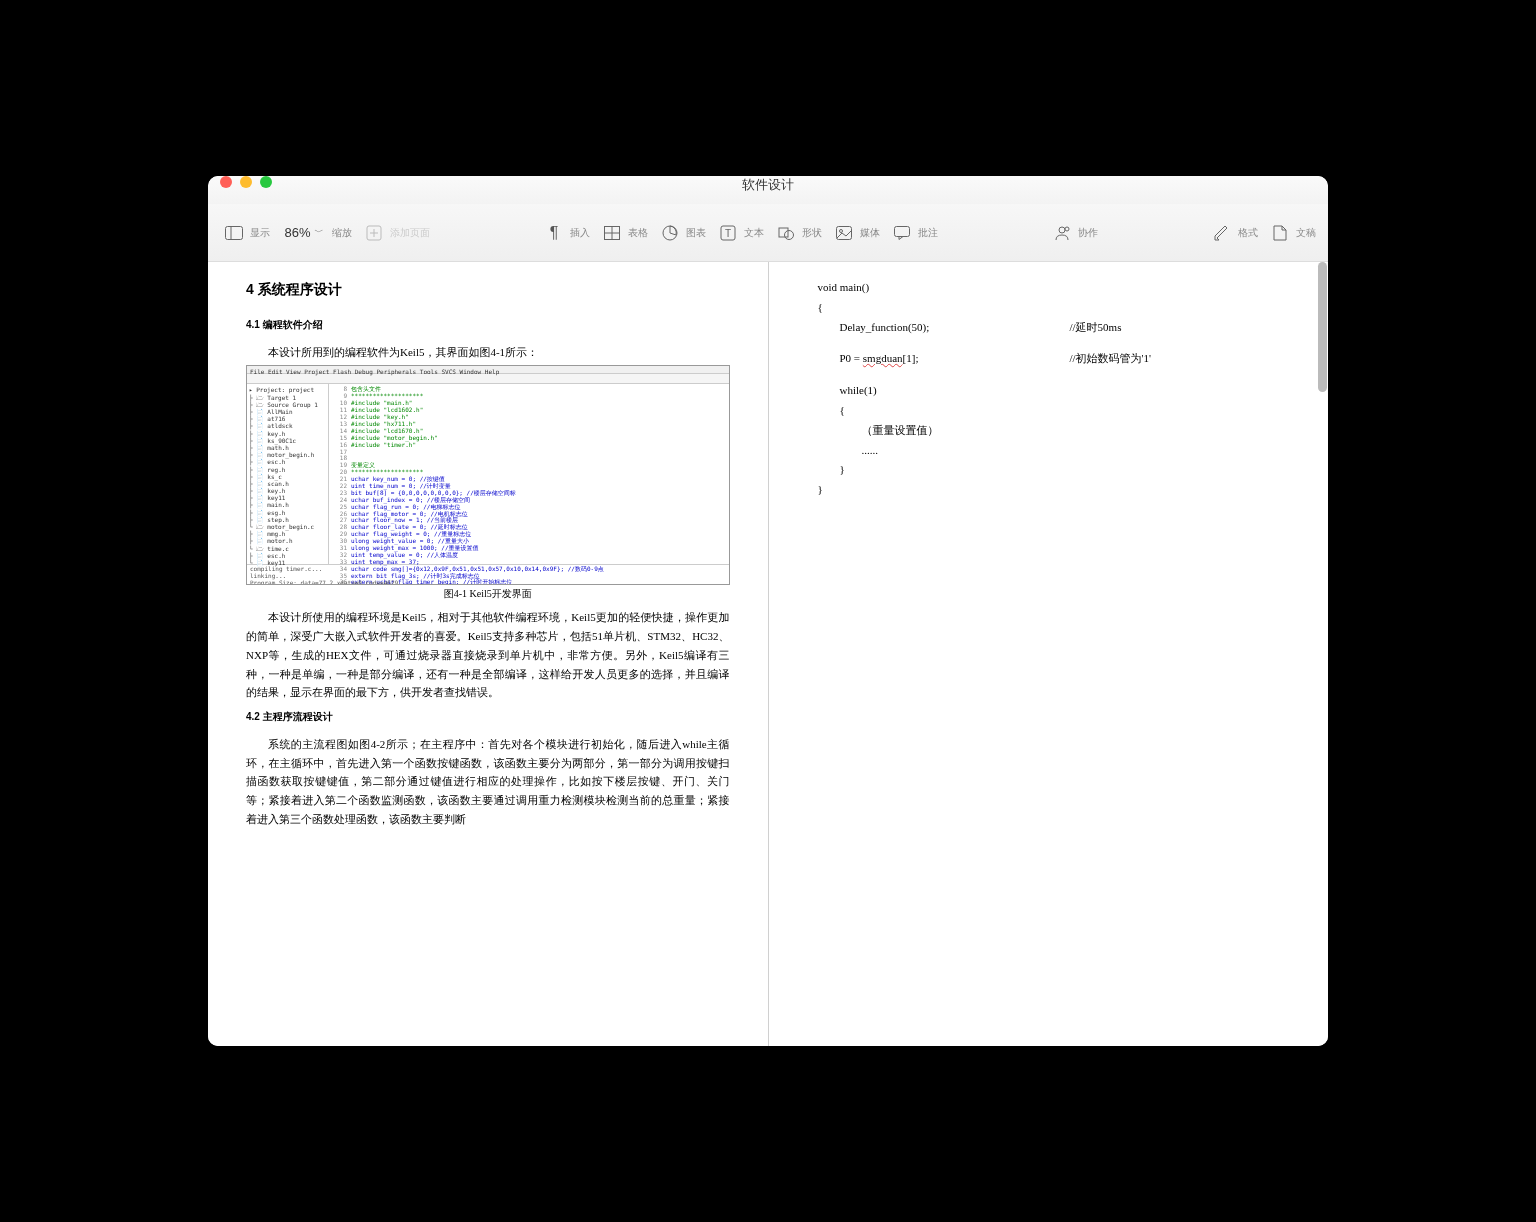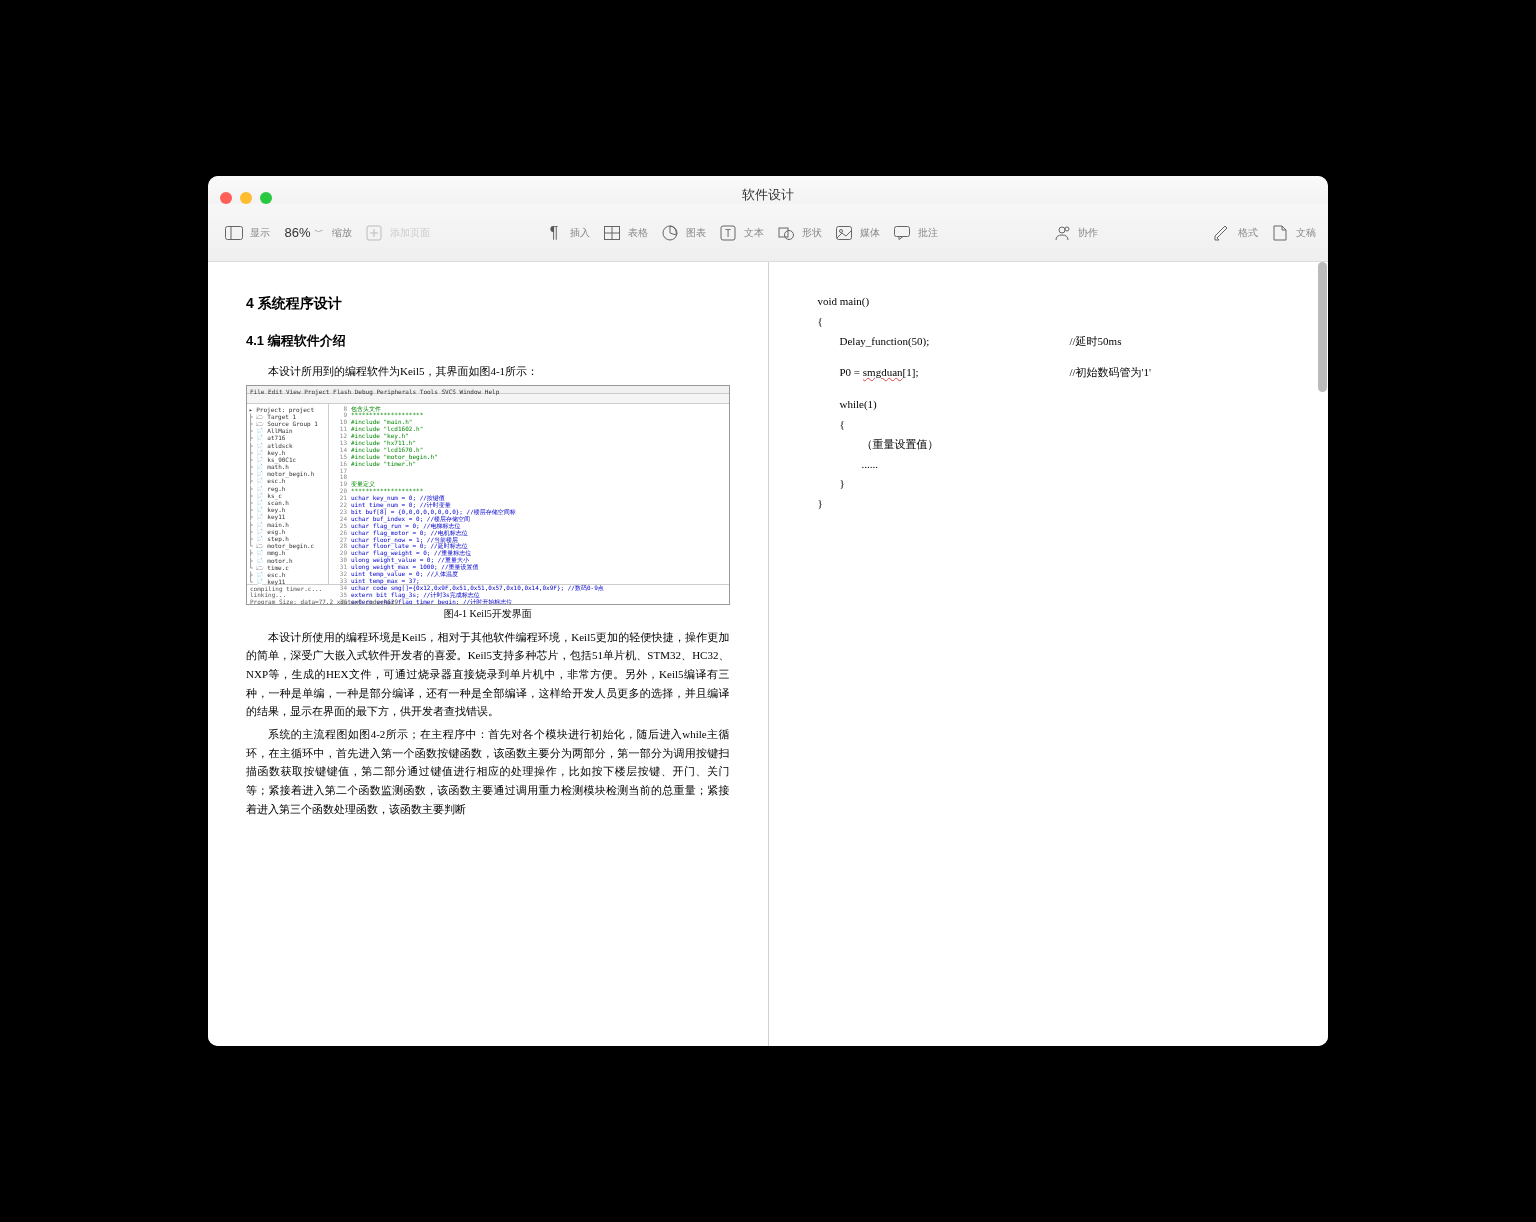--- a/index.html
+++ b/index.html
@@ -20,21 +20,21 @@
       overflow: hidden;
       display: flex;
       flex-direction: column;
       box-shadow: 0 10px 40px rgba(0,0,0,0.5);
       position: relative;
     }
     .titlebar {
       height: 28px;
       background: linear-gradient(#fafafa, #f3f3f3);
       display: flex;
-      align-items: flex-end;
+      align-items: flex-start;
       position: relative;
       border-top-left-radius: 10px;
       border-top-right-radius: 10px;
     }
     .traffic-lights {
       display: flex;
       gap: 8px;
       padding-left: 12px;
     }
     .light { width: 12px; height: 12px; border-radius: 50%; }
@@ -99,29 +99,29 @@
       position: absolute;
       right: 1px;
       top: 0;
       width: 9px;
       height: 130px;
       background: #bbb;
       border-radius: 5px;
     }
     .page {
       flex: 1;
-      padding: 30px 38px 20px 38px;
+      padding: 16px 38px 20px 38px;
       font-size: 11px;
       color: #000;
       line-height: 1.7;
       overflow: hidden;
     }
     .page.left { border-right: 1px solid #d0d0d0; }
     .h1 { font-size: 14px; font-weight: bold; margin-bottom: 14px; }
-    .h2 { font-size: 13px; font-weight: bold; margin-bottom: 10px; margin-top: 6px; }
+    .h2 { font-size: 10px; font-weight: bold; margin-bottom: 10px; margin-top: 6px; }
     .para { text-indent: 2em; margin-bottom: 4px; text-align: justify; font-family: "SimSun", serif; }
     .fig-caption { text-align: center; font-size: 10px; margin: 0 0 6px 0; font-family: "SimSun", serif; }
     .keil-img {
       width: 100%;
       height: 220px;
       background: #e8e8e8;
       border: 1px solid #999;
       position: relative;
       font-size: 6px;
       overflow: hidden;
@@ -382,20 +382,21 @@
         </div>
         <div class="keil-output" id="keil-output">
             <div>compiling timer.c...</div>
             <div>linking...</div>
             <div>Program Size: data=77.2 xdata=0 code=4629</div>
           </div>
       </div>
 
       <div class="fig-caption">图4-1 Keil5开发界面</div>
       <p class="para">本设计所使用的编程环境是Keil5，相对于其他软件编程环境，Keil5更加的轻便快捷，操作更加的简单，深受广大嵌入式软件开发者的喜爱。Keil5支持多种芯片，包括51单片机、STM32、HC32、NXP等，生成的HEX文件，可通过烧录器直接烧录到单片机中，非常方便。另外，Keil5编译有三种，一种是单编，一种是部分编译，还有一种是全部编译，这样给开发人员更多的选择，并且编译的结果，显示在界面的最下方，供开发者查找错误。</p>
+      <div class="h2">4.2 主程序流程设计</div>
       <p class="para" style="margin-top:2px;">系统的主流程图如图4-2所示；在主程序中：首先对各个模块进行初始化，随后进入while主循环，在主循环中，首先进入第一个函数按键函数，该函数主要分为两部分，第一部分为调用按键扫描函数获取按键键值，第二部分通过键值进行相应的处理操作，比如按下楼层按键、开门、关门等；紧接着进入第二个函数监测函数，该函数主要通过调用重力检测模块检测当前的总重量；紧接着进入第三个函数处理函数，该函数主要判断</p>
     </div>
 
     <div class="page">
       <div class="code-block">
         <div class="code-line">void main()</div>
         <div class="code-line">{</div>
         <div class="code-row code-indent1">
           <div class="code-left">Delay_function(50);</div>
           <div class="code-right">//延时50ms</div>

